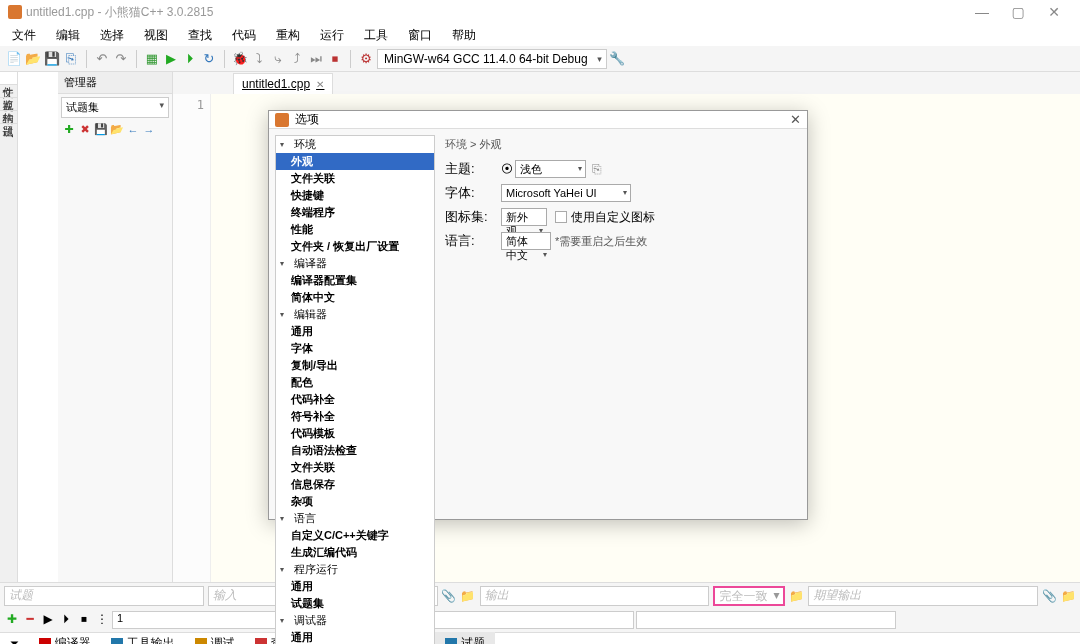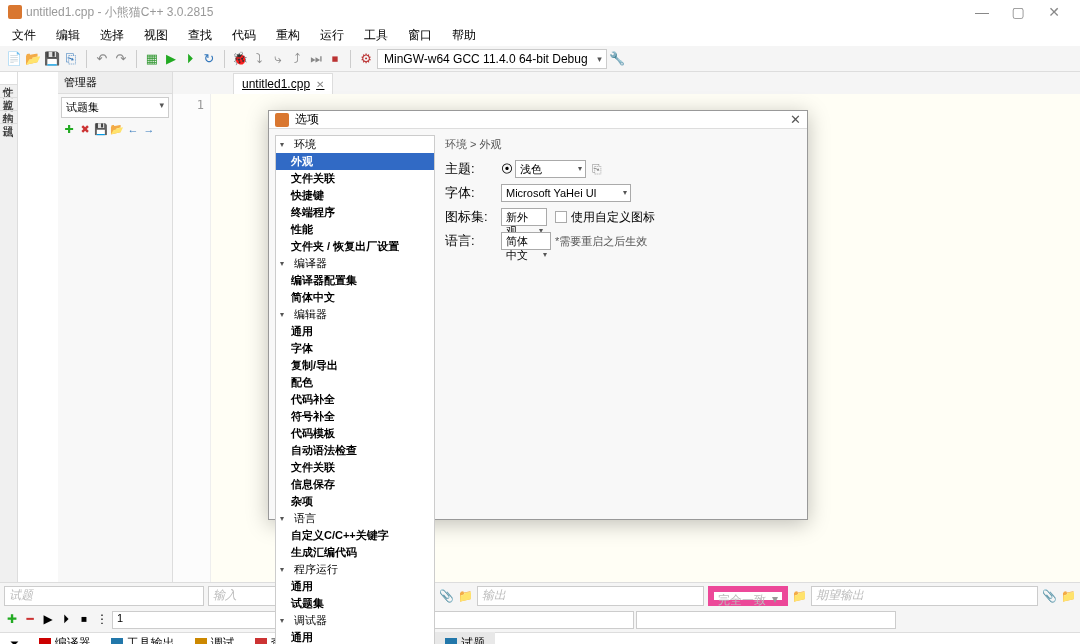--- a/index.html
+++ b/index.html
@@ -27,21 +27,21 @@
 .mgr-tools span { width: 14px; height: 14px; font-size: 11px; cursor: pointer; text-align: center; }
 .editor { flex: 1; display: flex; flex-direction: column; }
 .tabs { height: 22px; background: #f5f5f5; display: flex; align-items: flex-end; padding-left: 60px; text-decoration: underline; }
 .tab { background: #fff; border: 1px solid #ddd; border-bottom: none; padding: 3px 8px; font-size: 11px; display: flex; align-items: center; gap: 6px; }
 .tab .close { font-size: 10px; color: #888; cursor: pointer; }
 .code { flex: 1; display: flex; background: #fff; }
 .gutter { width: 38px; background: #fcfcfc; border-right: 1px solid #eee; padding: 4px 6px; text-align: right; color: #999; font-family: Consolas, monospace; }
 .code-area { flex: 1; padding: 4px; font-family: Consolas, monospace; background: #fffef5; }
 .bottombar { height: 26px; background: #f5f5f5; border-top: 1px solid #ddd; display: flex; align-items: center; padding: 0 4px; gap: 4px; }
 .bottombar .binput { flex: 1; border: 1px solid #ccc; background: #fff; height: 20px; padding: 0 4px; color: #bbb; font-style: italic; }
-.bottombar .bcombo { border: 6px solid #ec4899; background: #fff; height: 20px; padding: 0 16px 0 4px; color: #bbb; position: relative; }
+.bottombar .bcombo { border: 2px solid #ec4899; background: #fff; height: 20px; padding: 0 16px 0 4px; color: #bbb; position: relative; }
 .bottombar .bcombo::after { content: "▾"; position: absolute; right: 4px; color: #999; }
 .bottombar2 { height: 24px; background: #f5f5f5; display: flex; align-items: center; padding: 0 4px; gap: 2px; }
 .bottombar2 .bic { width: 16px; height: 16px; font-size: 12px; text-align: center; cursor: pointer; }
 .bottombar2 .num { border: 1px solid #ccc; background: #fff; width: 260px; height: 18px; padding: 0 4px; font-size: 11px; }
 .panels { height: 22px; background: #fff; border-top: 1px solid #ddd; display: flex; align-items: center; }
 .ptab { padding: 3px 10px; cursor: pointer; display: flex; align-items: center; gap: 4px; font-size: 11px; }
 .ptab .pic { width: 12px; height: 12px; }
 .ptab.active { background: #e8e8e8; }
 .dialog { position: absolute; left: 268px; top: 110px; width: 540px; height: 410px; background: #f8f8f8; border: 1px solid #999; box-shadow: 0 4px 20px rgba(0,0,0,0.25); display: flex; flex-direction: column; }
 .dlg-title { height: 22px; background: #fff; border-bottom: 1px solid #ddd; display: flex; align-items: center; padding: 0 6px; }

